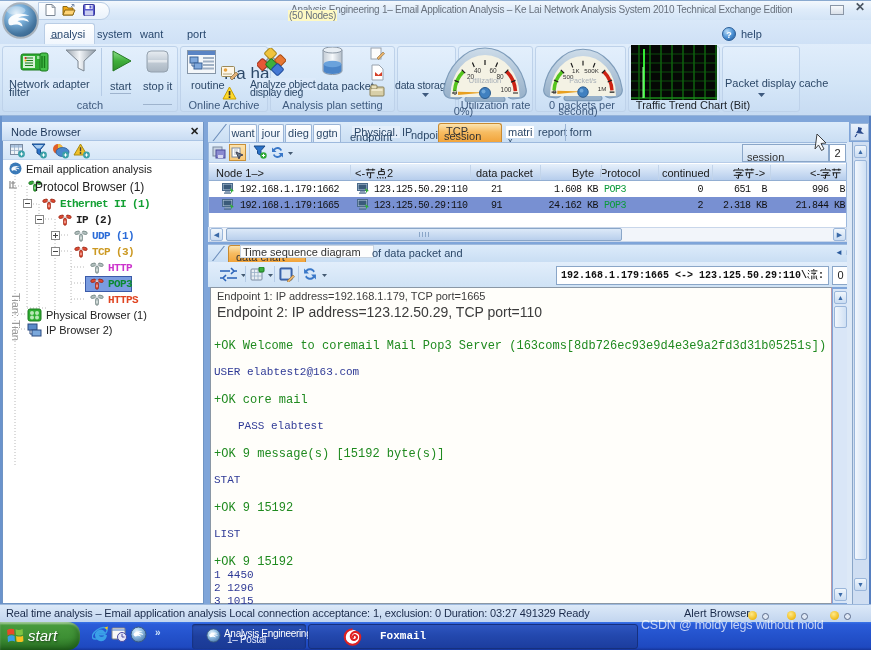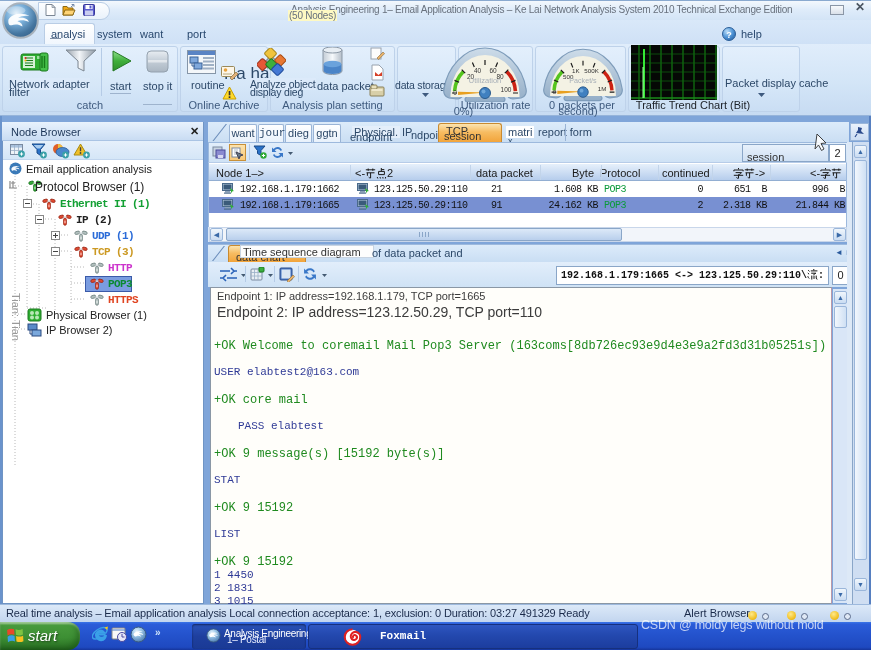--- a/index.html
+++ b/index.html
@@ -481,21 +481,21 @@
  <div class="abs" style="left:43px;top:164px;font-size:11px;color:#222;">IP Browser 2)</div>
 
  <div class="abs" style="left:-22px;top:162px;width:70px;font-size:11px;color:#9a9a9a;transform:rotate(90deg);">Tian: Tian</div>
 </div>
 <div class="abs" id="tabstrip1"></div>
 
 <div class="abs" style="left:212px;top:124px;width:16px;height:17px;overflow:hidden;">
     <div style="width:1px;height:24px;background:#6a8cba;transform:rotate(38deg);transform-origin:top right;margin-left:14px;"></div>
   </div>
 <div class="abs tab1" style="left:229px;top:124px;width:28px;">want</div>
-<div class="abs tab1" style="left:258px;top:124px;width:26px;font-family:Liberation Mono, monospace;">jour</div>
+<div class="abs tab1" style="left:258px;top:124px;width:26px;">jour</div>
 <div class="abs tab1" style="left:285px;top:124px;width:27px;">dieg</div>
 <div class="abs tab1" style="left:313px;top:124px;width:28px;">ggtn</div>
 <div class="abs" style="left:352px;top:126px;font-size:11px;color:#2c4868;background:#e4eefa;padding:0 2px;">Physical.</div>
 <div class="abs" style="left:350px;top:131px;font-size:11px;color:#2c4868;">endpoint</div>
 <div class="abs" style="left:402px;top:126px;font-size:11px;color:#2c4868;">IP</div>
 <div class="abs" style="left:411px;top:129px;font-size:11px;color:#2c4868;">ndpoi</div>
 <div class="abs" style="left:438px;top:123px;width:64px;height:19px;background:linear-gradient(#fce4b0,#f7bc62 45%,#f2a43b);border:1px solid #c98a30;border-bottom:none;border-radius:3px 3px 0 0;box-sizing:border-box;"></div>
 <div class="abs" style="left:446px;top:125px;font-size:11px;color:#333;">TCP</div>
 <div class="abs" style="left:444px;top:130px;font-size:11px;color:#333;">session</div>
 <div class="abs" style="left:506px;top:126px;font-size:11px;color:#2c4868;background:#fff;padding:0 2px;">matri</div>
@@ -664,21 +664,21 @@
 <div class="gline" style="left:214px;top:339px;">+OK Welcome to coremail Mail Pop3 Server (163coms[8db726ec93e9d4e3e9a2fd3d31b05251s])</div>
 <div class="bline" style="left:214px;top:366px;">USER elabtest2@163.com</div>
 <div class="gline" style="left:214px;top:393px;">+OK core mail</div>
 <div class="bline" style="left:214px;top:420px;padding-left:24px;">PASS elabtest</div>
 <div class="gline" style="left:214px;top:447px;">+OK 9 message(s) [15192 byte(s)]</div>
 <div class="bline" style="left:214px;top:474px;">STAT</div>
 <div class="gline" style="left:214px;top:501px;">+OK 9 15192</div>
 <div class="bline" style="left:214px;top:528px;">LIST</div>
 <div class="gline" style="left:214px;top:555px;">+OK 9 15192</div>
 <div class="bline" style="left:214px;top:569px;">1 4450</div>
-<div class="bline" style="left:214px;top:582px;">2 1831</div>
+<div class="bline" style="left:214px;top:582px;">2 1296</div>
 <div class="bline" style="left:214px;top:595px;">3 1015</div>
 
 <div class="abs" style="left:833px;top:289px;width:15px;height:314px;background:#d9e6f7;"></div>
 <div class="abs sbtn" style="left:834px;top:291px;">▲</div>
 <div class="abs" style="left:834px;top:306px;width:13px;height:22px;background:linear-gradient(90deg,#f2f7fd,#cfe0f4);border:1px solid #9ab6da;border-radius:2px;box-sizing:border-box;"></div>
 <div class="abs sbtn" style="left:834px;top:588px;">▼</div>
 
 <div class="abs" style="left:847px;top:142px;width:5px;height:462px;background:#dde9f7;"></div>
 <div class="abs" style="left:852px;top:142px;width:17px;height:462px;background:#cfdef2;border-left:1px solid #8aa6c8;box-sizing:border-box;"></div>
 <div class="abs sbtn" style="left:854px;top:145px;">▲</div>

